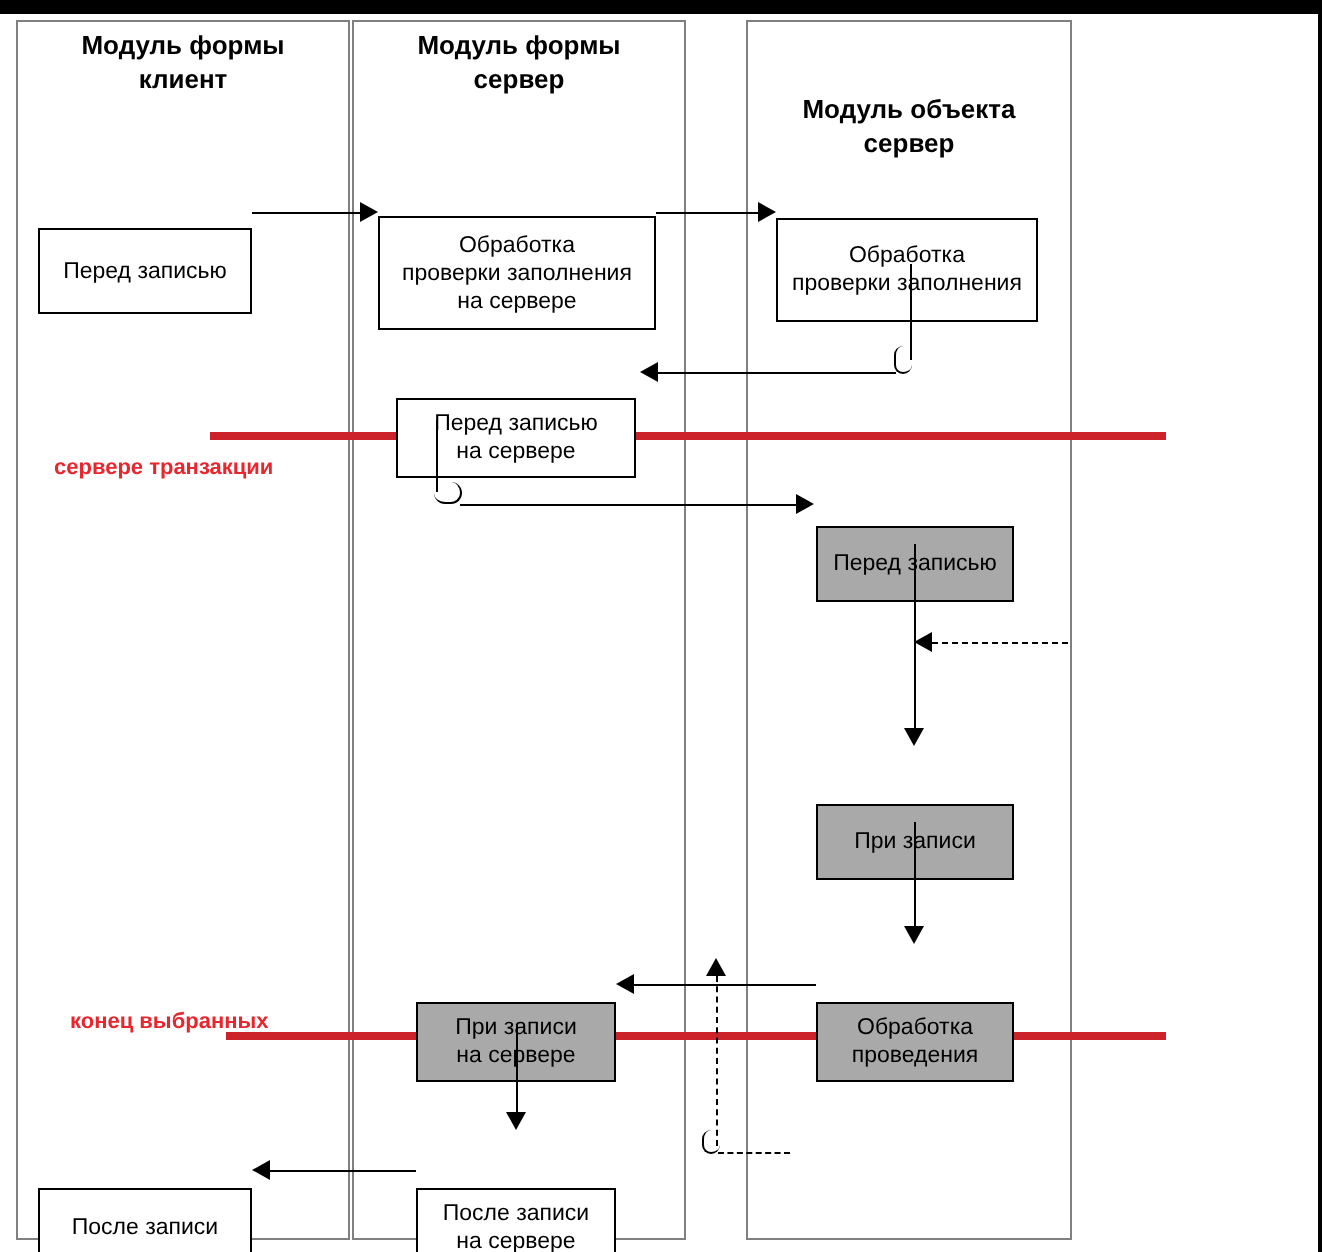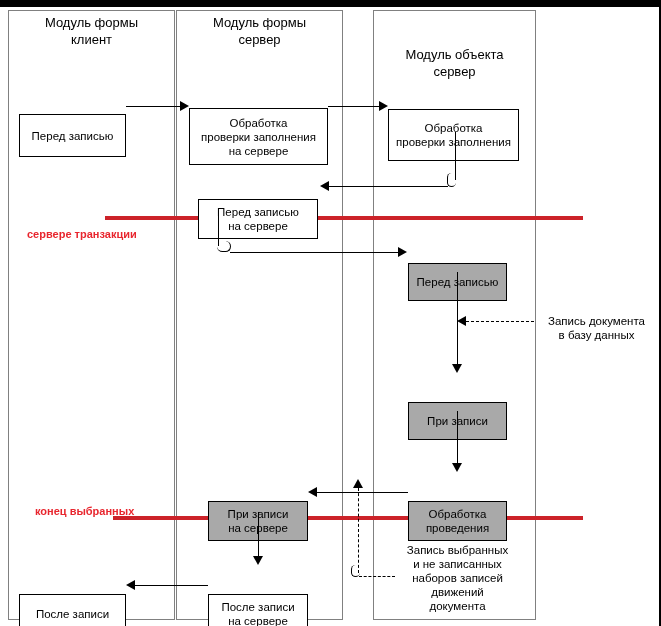--- a/index.html
+++ b/index.html
@@ -35,21 +35,21 @@
     height: 610px;
     border: 1px solid #808080;
     box-sizing: border-box;
     background: transparent;
   }
   .lane-title {
     position: absolute;
     top: 14px;
     text-align: center;
     font-size: 13px;
-    font-weight: normal;
+    font-weight: bold;
     color: #000000;
     line-height: 17px;
     white-space: pre-line;
   }
   
   .node {
     position: absolute;
     box-sizing: border-box;
     border: 1px solid #000000;
     background: #ffffff;
@@ -204,38 +204,31 @@
   <div class="vline" style="left:218px; top:210px; height:36px;"></div>
   <div class="elbow bl-none" style="left:217px; top:241px; width:14px; height:11px;"></div>
   <div class="hline" style="left:230px; top:252px; width:168px;"></div>
   <div class="arrow right" style="left:398px; top:247px;"></div>
 
   <div class="vline" style="left:457px; top:272px; height:92px;"></div>
   <div class="arrow down" style="left:452px; top:364px;"></div>
 
   <div class="hline dash" style="left:466px; top:321px; width:68px;"></div>
   <div class="arrow left" style="left:457px; top:316px;"></div>
-  <div class="note" style="left:534px; top:314px; width:125px;">Запись документа
-в базу данных</div>
 
   <div class="vline" style="left:457px; top:411px; height:52px;"></div>
   <div class="arrow down" style="left:452px; top:463px;"></div>
 
   <div class="hline" style="left:317px; top:492px; width:91px;"></div>
   <div class="arrow left" style="left:308px; top:487px;"></div>
 
   <div class="vline dash" style="left:358px; top:488px; height:85px;"></div>
   <div class="arrow up" style="left:353px; top:479px;"></div>
   <div class="elbow br-none" style="left:351px; top:565px; width:9px; height:12px;"></div>
   <div class="hline dash" style="left:359px; top:576px; width:36px;"></div>
-  <div class="note" style="left:390px; top:543px; width:135px;">Запись выбранных
-и не записанных
-наборов записей
-движений
-документа</div>
 
   <div class="vline" style="left:258px; top:512px; height:44px;"></div>
   <div class="arrow down" style="left:253px; top:556px;"></div>
 
   <div class="hline" style="left:135px; top:585px; width:73px;"></div>
   <div class="arrow left" style="left:126px; top:580px;"></div>
 
 </div>
 
 </body></html>

